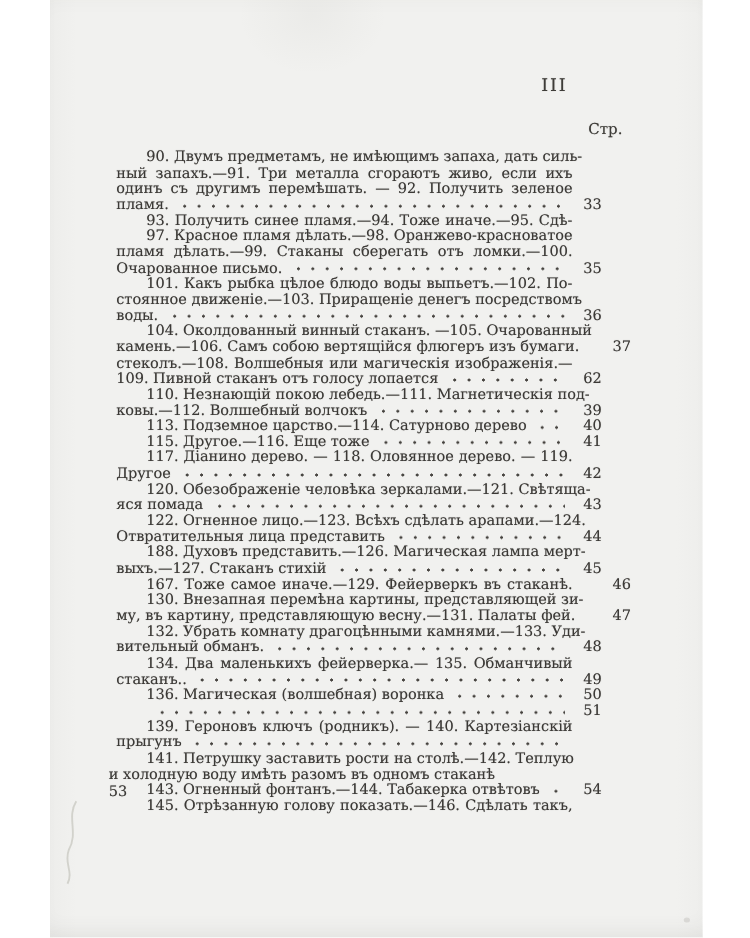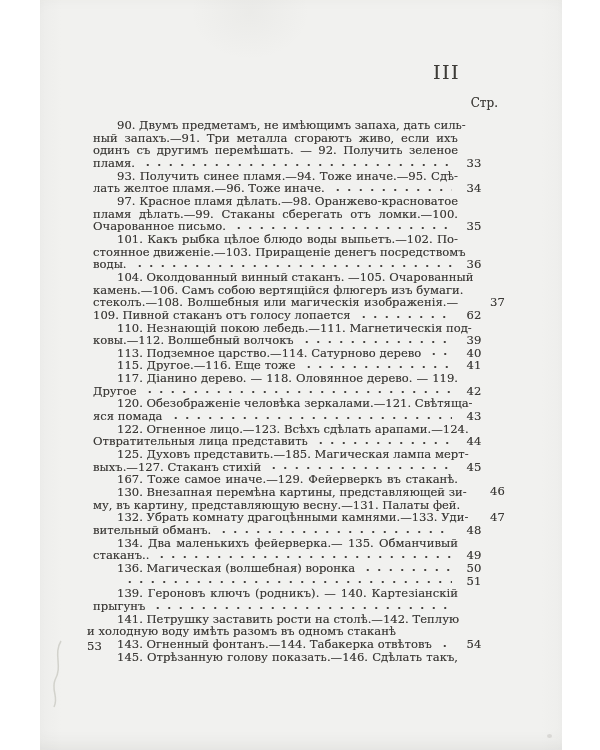--- a/index.html
+++ b/index.html
@@ -8,41 +8,41 @@
     background:#ffffff;
     font-family:"DejaVu Serif","Liberation Serif",serif;
   }
   .page{
     position:absolute;left:40px;top:0;width:522px;height:750px;
     background:linear-gradient(90deg,#ededeb 0%,#f1f1ef 4%,#f1f1ef 96%,#eeeeec 100%);
     box-shadow:inset 0 -14px 18px -12px rgba(70,70,60,0.10), inset 0 10px 22px -18px rgba(70,70,60,0.07);
   }
   .folio{
     position:absolute;left:393px;top:61px;
-    font-size:19px;letter-spacing:1.5px;color:#3e3c38;
+    font-size:14px;letter-spacing:1.5px;color:#3e3c38;
     text-shadow:0 0 0.6px rgba(62,60,56,0.5);
   }
   .col-label{
     position:absolute;right:64px;top:96px;
     font-size:12px;color:#3e3c38;
     text-shadow:0 0 0.6px rgba(62,60,56,0.5);
   }
   .toc{
     position:absolute;left:53px;top:119px;width:397px;
     font-size:11.6px;line-height:12.66px;color:#3b3936;
     text-shadow:0 0 0.55px rgba(59,57,54,0.5);
   }
   .line{position:relative;height:12.66px;white-space:nowrap;}
   .line .t{white-space:pre;}
   
   .line.para{padding-left:24px;}
   .line.hang{margin-left:-6px;flex-direction:column;}
   
   .line.just{text-align:justify;text-align-last:justify;padding-right:32px;}
-  .line.just .pg{position:absolute;right:-32px;top:12px;width:32px;text-align:right;}
+  .line.just .pg{position:absolute;right:-32px;top:0;width:32px;text-align:right;}
   
   .line.flex{display:flex;align-items:baseline;}
   .line.flex .dots{
     flex:1 1 auto;height:6px;align-self:flex-end;
     margin:0 6px 2px 7px;
     background:radial-gradient(circle,#46433f 1.05px,rgba(70,67,63,0) 1.35px) left bottom/11.5px 6px repeat-x;
   }
   .line.flex .pg{flex:0 0 32px;text-align:center;}
   .artifact{position:absolute;left:6px;top:638px;}
   .smudge{
@@ -80,25 +80,20 @@
       <div class="line cont flex">
     <span class="t">пламя.</span>
     <span class="dots"></span>
     <span class="pg">33</span>
   </div>
       <div class="line para just">
     <span class="t">93. Получить синее пламя.—94. Тоже иначе.—95. Сдѣ-</span>
     
     <span class="pg"></span>
   </div>
-      <div class="line cont flex">
-    <span class="t">лать желтое пламя.—96. Тоже иначе.</span>
-    <span class="dots"></span>
-    <span class="pg">34</span>
-  </div>
       <div class="line para just">
     <span class="t">97. Красное пламя дѣлать.—98. Оранжево-красноватое</span>
     
     <span class="pg"></span>
   </div>
       <div class="line cont just">
     <span class="t">пламя дѣлать.—99. Стаканы сберегать отъ ломки.—100.</span>
     
     <span class="pg"></span>
   </div>
@@ -186,21 +181,21 @@
     <span class="t">122. Огненное лицо.—123. Всѣхъ сдѣлать арапами.—124.</span>
     
     <span class="pg"></span>
   </div>
       <div class="line cont flex">
     <span class="t">Отвратительныя лица представить</span>
     <span class="dots"></span>
     <span class="pg">44</span>
   </div>
       <div class="line para just">
-    <span class="t">125. Духовъ представить.—185. Магическая лампа мерт-</span>
+    <span class="t">188. Духовъ представить.—126. Магическая лампа мерт-</span>
     
     <span class="pg"></span>
   </div>
       <div class="line cont flex">
     <span class="t">выхъ.—127. Стаканъ стихій</span>
     <span class="dots"></span>
     <span class="pg">45</span>
   </div>
       <div class="line para just">
     <span class="t">167. Тоже самое иначе.—129. Фейерверкъ въ стаканѣ.</span>

